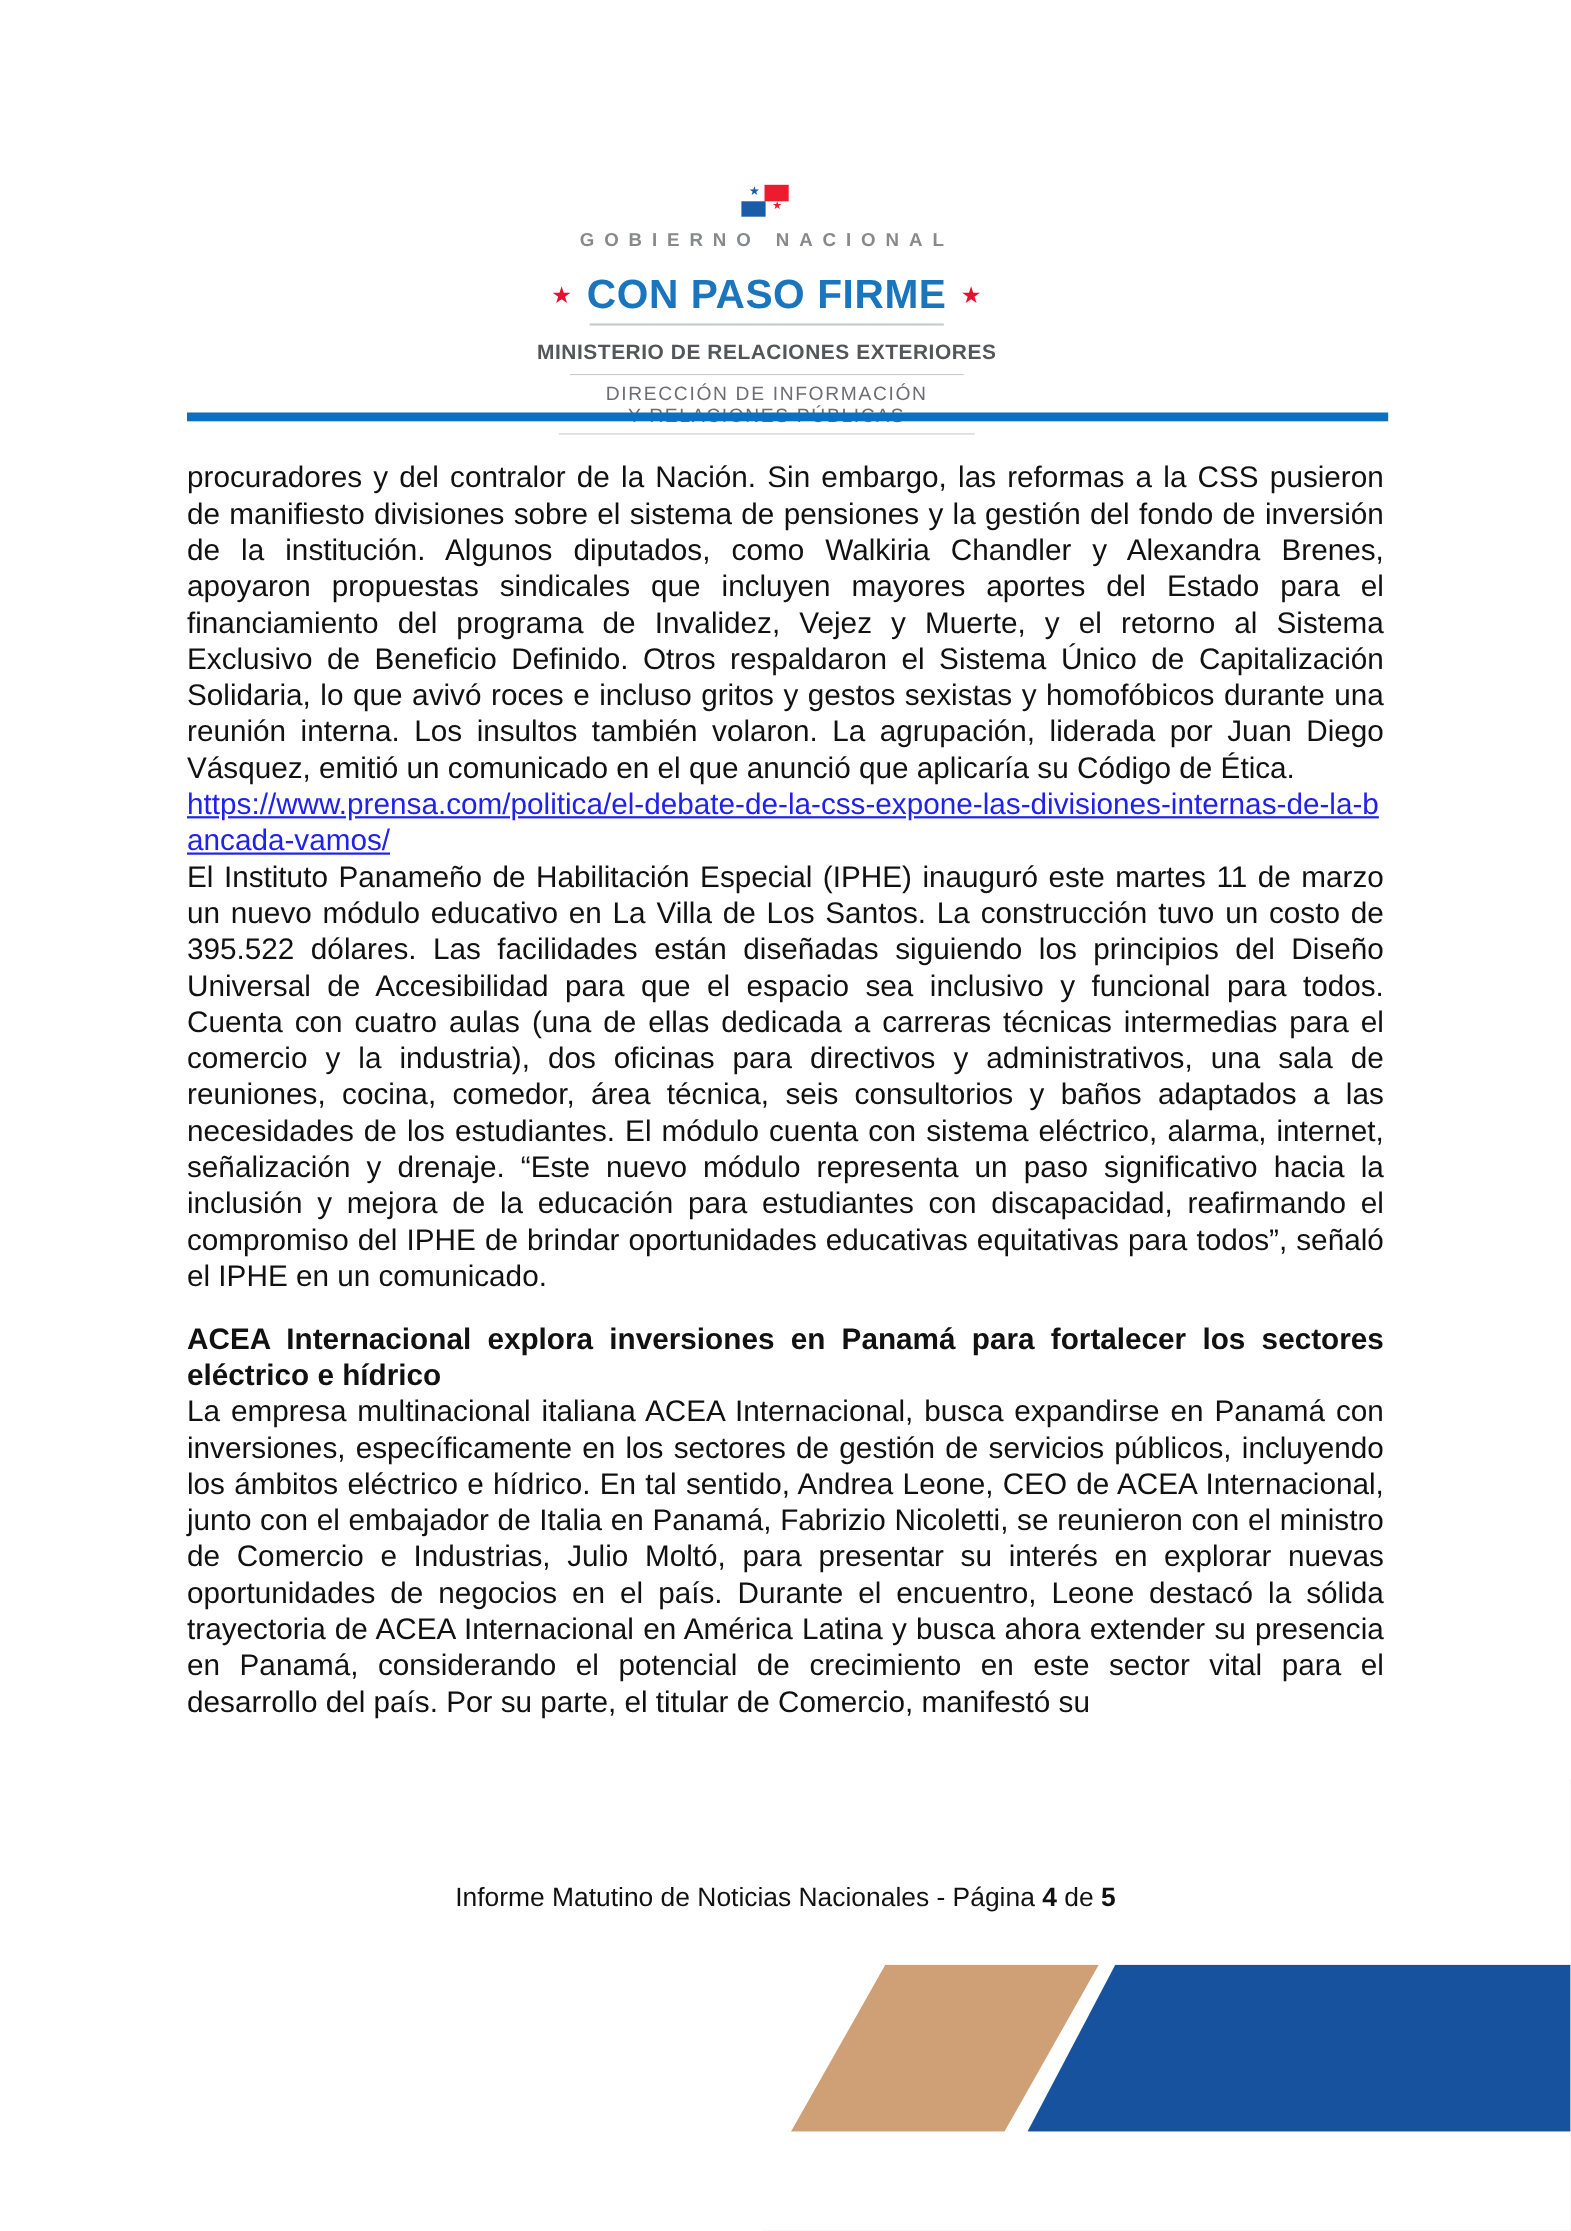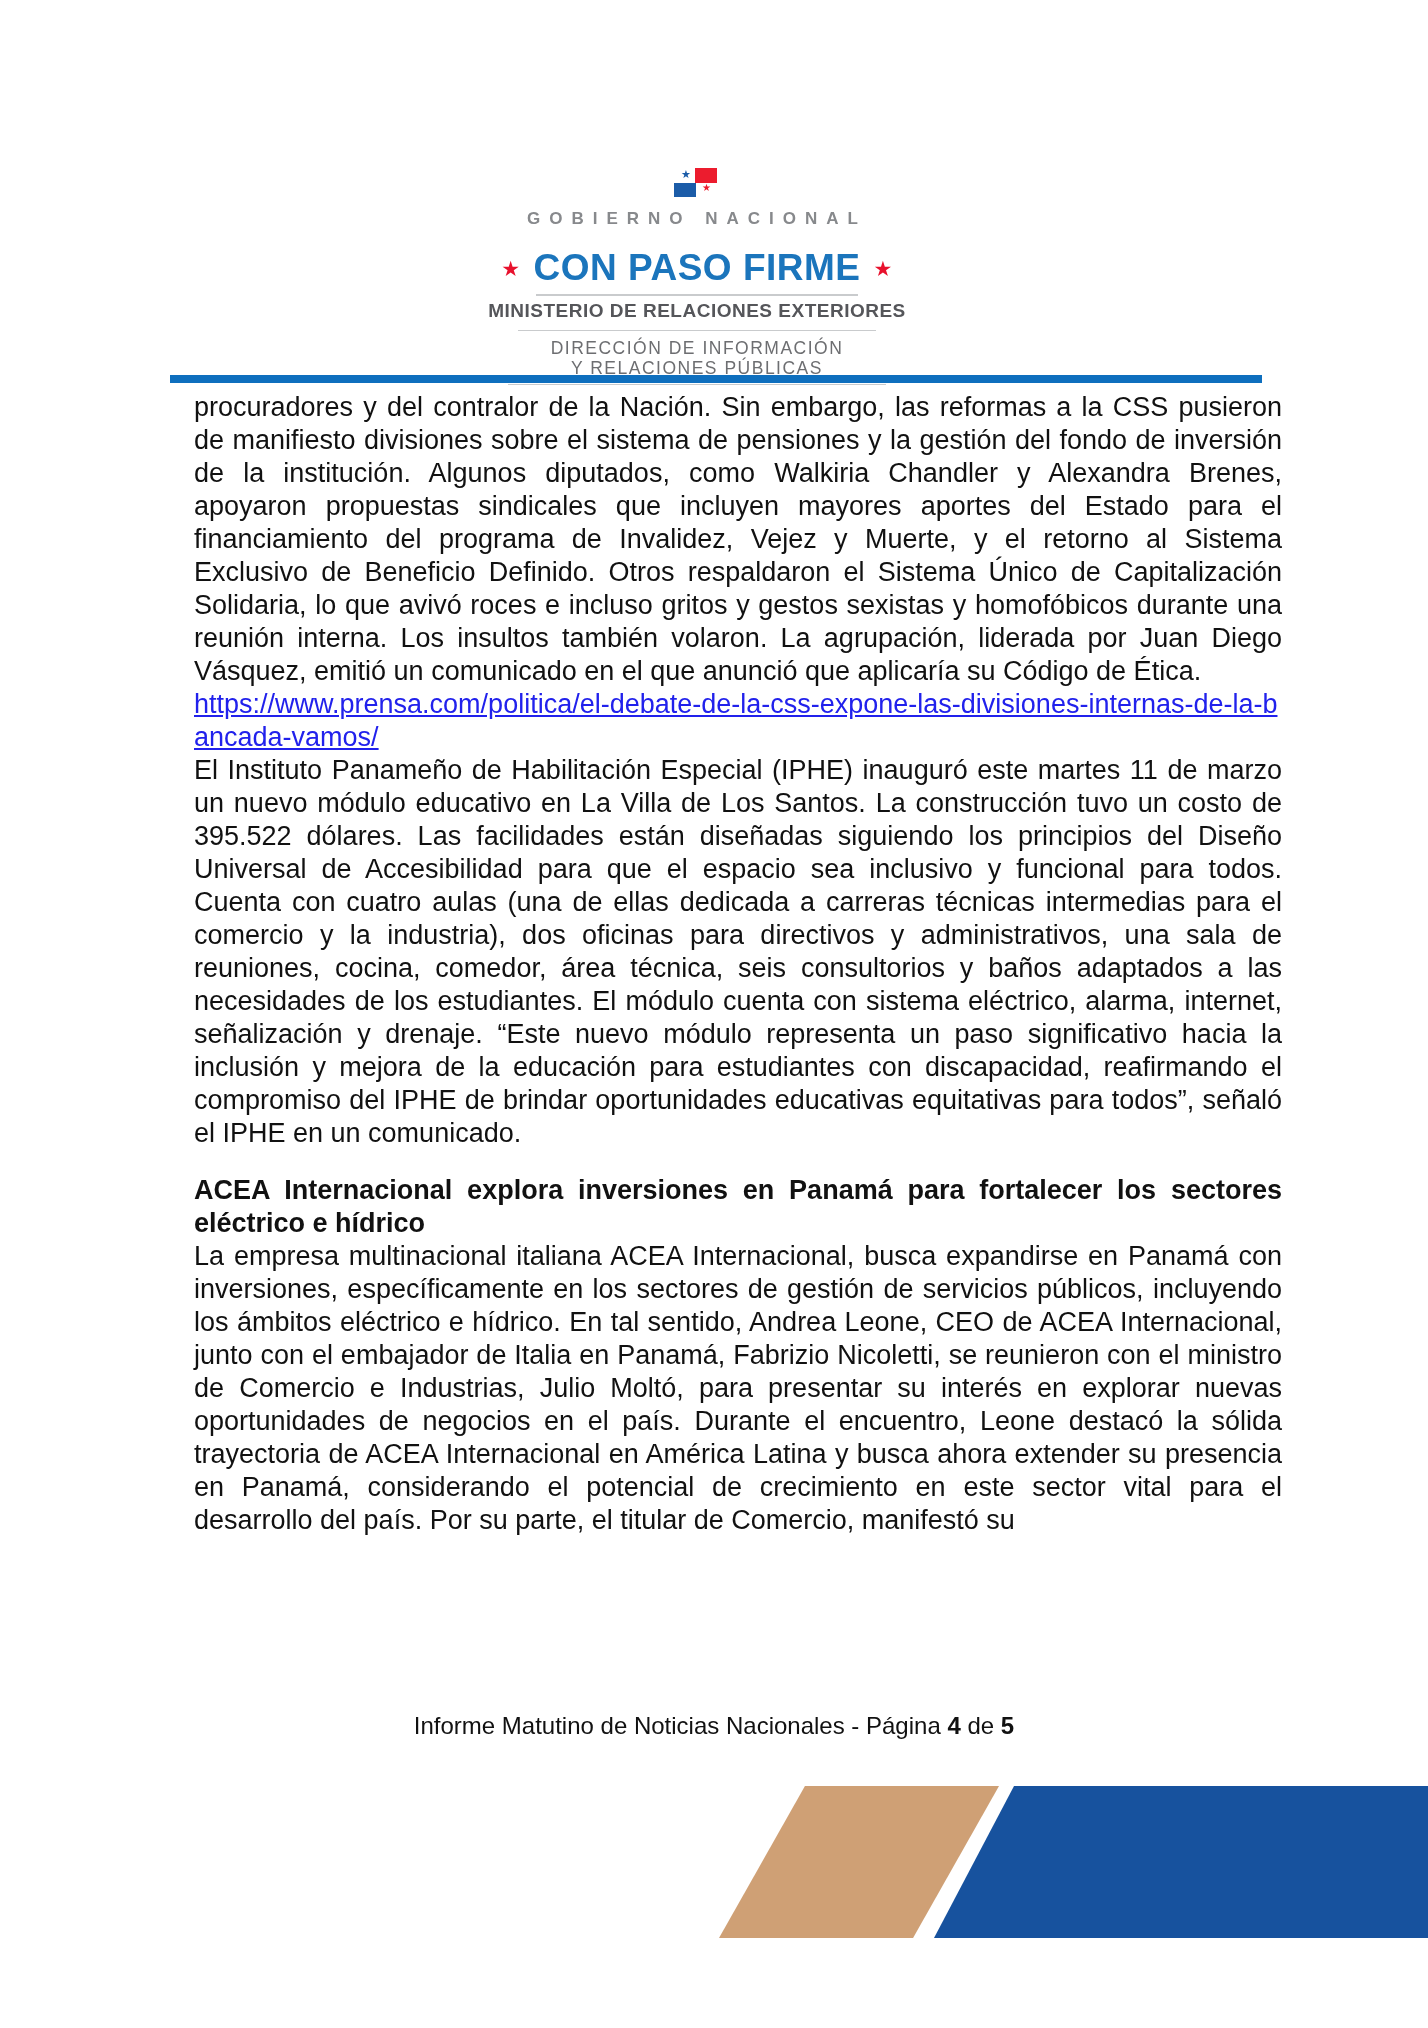--- a/index.html
+++ b/index.html
@@ -31,40 +31,40 @@
     color:#87898C;margin-bottom:18px;white-space:nowrap;
   }
   .slogan{
     display:flex;align-items:center;gap:13px;
     color:#1B75BC;font-size:37px;font-weight:700;
     letter-spacing:.5px;white-space:nowrap;
   }
   .slogan .sstar{color:#E8112D;font-size:21px;line-height:1;}
   .hr1{width:322px;border-top:2px solid #C9CBCD;margin-top:5px;}
   .ministry{
-    margin-top:4px;font-size:19px;font-weight:700;letter-spacing:.5px;
+    margin-top:14px;font-size:19px;font-weight:700;letter-spacing:.5px;
     color:#55565A;white-space:nowrap;
   }
   .hr2{width:358px;border-top:1px solid #C9CBCD;margin-top:8px;}
   .direction{
     margin-top:7px;text-align:center;
     font-size:17.5px;letter-spacing:1.5px;line-height:20px;color:#6D6E71;
     white-space:nowrap;
   }
   .hr3{width:378px;border-top:1px solid #C9CBCD;margin-top:6px;}
 
   .blue-rule{
     position:absolute;left:170px;top:375px;width:1092px;height:8px;
     background:#0E6FBE;
   }
 
   
   .doc-body{
-    position:absolute;left:170px;top:391px;width:1088px;
-    font-size:27px;line-height:33px;margin-left:24px;
+    position:absolute;left:170px;top:418px;width:1088px;
+    font-size:27px;line-height:33px;
   }
   .doc-body p{margin:0;text-align:justify;}
   .doc-body h2{
     margin:24px 0 0 0;font-size:27px;line-height:33px;font-weight:700;
     text-align:justify;
   }
   .doc-link{
     display:block;color:#2121EC;text-decoration:underline;
     word-break:break-all;text-align:left;cursor:pointer;
   }

